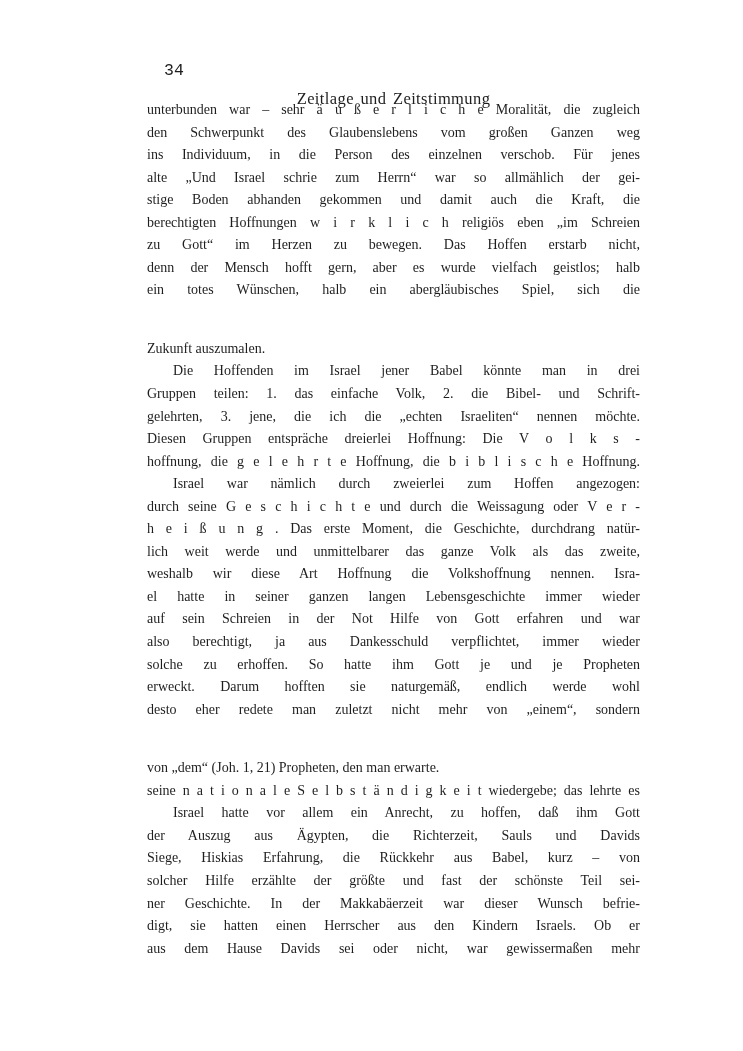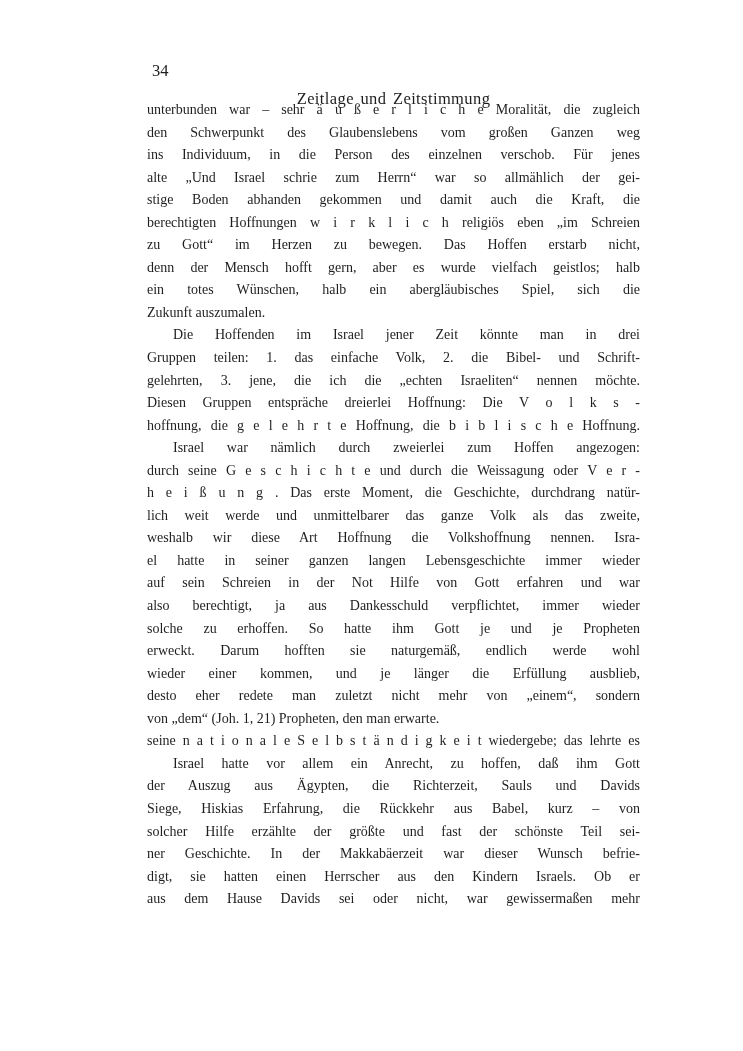--- a/index.html
+++ b/index.html
@@ -21,22 +21,23 @@
     position: absolute;
     left: 147px;
     top: 60px;
     width: 493px;
     height: 22px;
     font-size: 16.5px;
     line-height: 22px;
   }
   .page-number {
     position: absolute;
-    left: 5px;
+    left: 17px;
     top: 0;
+    font-family: Liberation Mono, monospace;
   }
   .running-title {
     text-align: center;
     letter-spacing: 0.4px;
     word-spacing: 2px;
     margin-top: 28px;
   }
   .page-body {
     position: absolute;
     left: 147px;
@@ -51,20 +52,21 @@
     text-align-last: justify;
     text-justify: inter-word;
     white-space: nowrap;
   }
   .line.indent {
     padding-left: 26px;
   }
   .line.no-justify {
     text-align: left;
     text-align-last: left;
+    margin-top: 36px;
   }
 </style>
 </head>
 <body>
 
 <div class="page">
   <div class="page-header">
     <span class="page-number">34</span>
     <div class="running-title">Zeitlage und Zeitstimmung</div>
   </div>
@@ -72,36 +74,35 @@
       <div class="line">unterbunden war – sehr ä u ß e r l i c h e Moralität, die zugleich</div>
       <div class="line">den Schwerpunkt des Glaubenslebens vom großen Ganzen weg</div>
       <div class="line">ins Individuum, in die Person des einzelnen verschob. Für jenes</div>
       <div class="line">alte „Und Israel schrie zum Herrn“ war so allmählich der gei-</div>
       <div class="line">stige Boden abhanden gekommen und damit auch die Kraft, die</div>
       <div class="line">berechtigten Hoffnungen w i r k l i c h religiös eben „im Schreien</div>
       <div class="line">zu Gott“ im Herzen zu bewegen. Das Hoffen erstarb nicht,</div>
       <div class="line">denn der Mensch hofft gern, aber es wurde vielfach geistlos; halb</div>
       <div class="line">ein totes Wünschen, halb ein abergläubisches Spiel, sich die</div>
       <div class="line no-justify">Zukunft auszumalen.</div>
-      <div class="line indent">Die Hoffenden im Israel jener Zeit könnte man in drei</div>
+      <div class="line indent">Die Hoffenden im Israel jener Babel könnte man in drei</div>
       <div class="line">Gruppen teilen: 1. das einfache Volk, 2. die Bibel- und Schrift-</div>
       <div class="line">gelehrten, 3. jene, die ich die „echten Israeliten“ nennen möchte.</div>
       <div class="line">Diesen Gruppen entspräche dreierlei Hoffnung: Die V o l k s -</div>
       <div class="line">hoffnung, die g e l e h r t e Hoffnung, die b i b l i s c h e Hoffnung.</div>
       <div class="line indent">Israel war nämlich durch zweierlei zum Hoffen angezogen:</div>
       <div class="line">durch seine G e s c h i c h t e und durch die Weissagung oder V e r -</div>
       <div class="line">h e i ß u n g . Das erste Moment, die Geschichte, durchdrang natür-</div>
       <div class="line">lich weit werde und unmittelbarer das ganze Volk als das zweite,</div>
       <div class="line">weshalb wir diese Art Hoffnung die Volkshoffnung nennen. Isra-</div>
       <div class="line">el hatte in seiner ganzen langen Lebensgeschichte immer wieder</div>
       <div class="line">auf sein Schreien in der Not Hilfe von Gott erfahren und war</div>
       <div class="line">also berechtigt, ja aus Dankesschuld verpflichtet, immer wieder</div>
       <div class="line">solche zu erhoffen. So hatte ihm Gott je und je Propheten</div>
       <div class="line">erweckt. Darum hofften sie naturgemäß, endlich werde wohl</div>
-      <div class="line">wieder einer kommen, und je länger die Erfüllung ausblieb,</div>
       <div class="line">desto eher redete man zuletzt nicht mehr von „einem“, sondern</div>
       <div class="line no-justify">von „dem“ (Joh. 1, 21) Propheten, den man erwarte.</div>
       <div class="line">seine n a t i o n a l e S e l b s t ä n d i g k e i t wiedergebe; das lehrte es</div>
       <div class="line indent">Israel hatte vor allem ein Anrecht, zu hoffen, daß ihm Gott</div>
       <div class="line">der Auszug aus Ägypten, die Richterzeit, Sauls und Davids</div>
       <div class="line">Siege, Hiskias Erfahrung, die Rückkehr aus Babel, kurz – von</div>
       <div class="line">solcher Hilfe erzählte der größte und fast der schönste Teil sei-</div>
       <div class="line">ner Geschichte. In der Makkabäerzeit war dieser Wunsch befrie-</div>
       <div class="line">digt, sie hatten einen Herrscher aus den Kindern Israels. Ob er</div>
       <div class="line">aus dem Hause Davids sei oder nicht, war gewissermaßen mehr</div>

